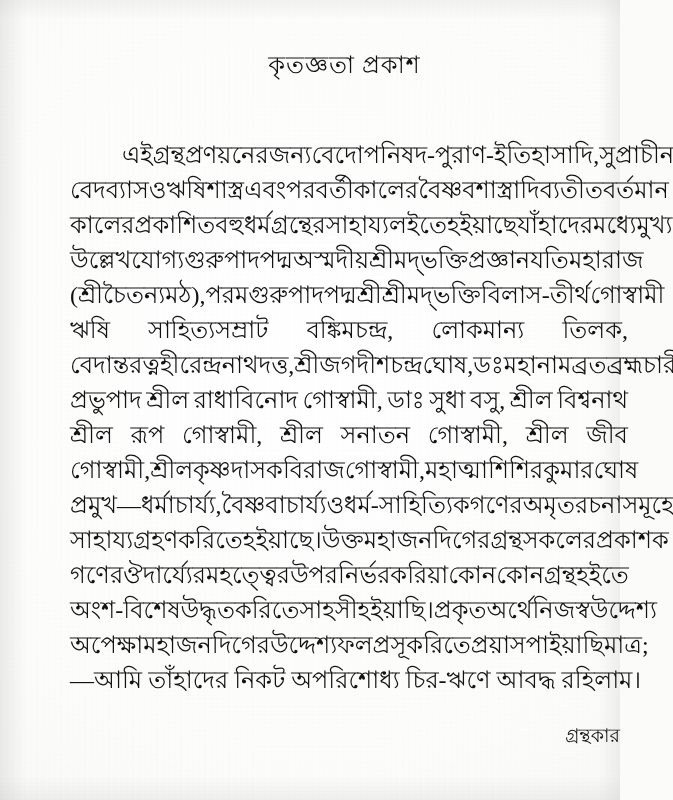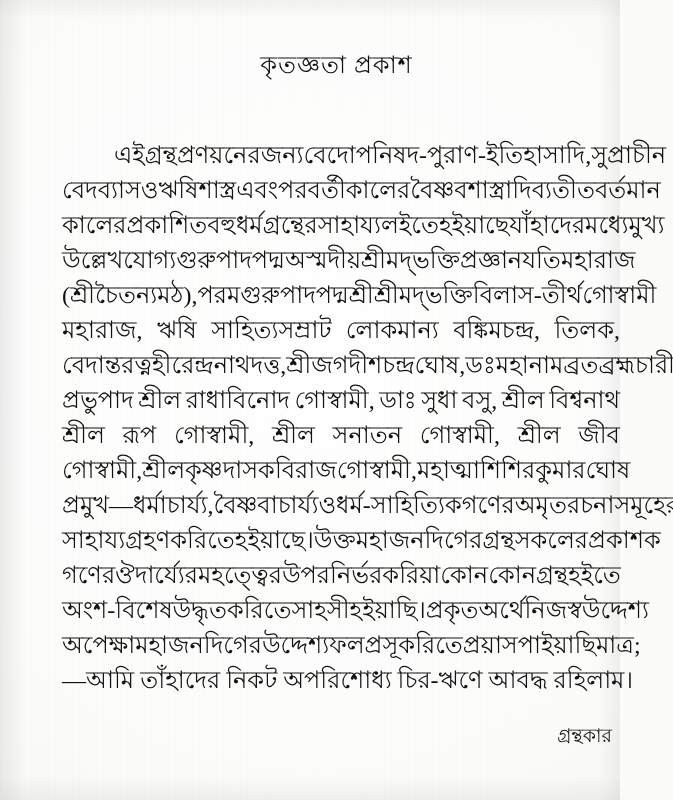--- a/index.html
+++ b/index.html
@@ -17,20 +17,21 @@
   }
 
   
   .page {
     position: relative;
     width: 620px;
     height: 800px;
     box-sizing: border-box;
     background:
       radial-gradient(ellipse 120% 90% at 50% 45%, #ffffff 0%, #fcfcfb 55%, #f4f4f2 100%);
+    padding-left: 8px;
   }
   .page::after {
     
     content: "";
     position: absolute;
     inset: 0;
     pointer-events: none;
     opacity: .5;
     background-image:
       repeating-linear-gradient(0deg, rgba(0,0,0,.012) 0px, rgba(0,0,0,0) 2px, rgba(0,0,0,0) 4px),
@@ -161,25 +162,24 @@
         </div>
       <div class="para-line justify">
           <span>(শ্রীচৈতন্যমঠ),</span>
           <span>পরমগুরু</span>
           <span>পাদপদ্ম</span>
           <span>শ্রীশ্রীমদ্</span>
           <span>ভক্তিবিলাস-তীর্থ</span>
           <span>গোস্বামী</span>
         </div>
       <div class="para-line justify">
-          <span>মহারাজ,</span>
           <span>ঋষি</span>
           <span>সাহিত্যসম্রাট</span>
+          <span>বঙ্কিমচন্দ্র,</span>
           <span>লোকমান্য</span>
-          <span>বঙ্কিমচন্দ্র,</span>
           <span>তিলক,</span>
         </div>
       <div class="para-line justify">
           <span>বেদান্তরত্ন</span>
           <span>হীরেন্দ্রনাথ</span>
           <span>দত্ত,</span>
           <span>শ্রীজগদীশ</span>
           <span>চন্দ্র</span>
           <span>ঘোষ,</span>
           <span>ডঃ</span>

